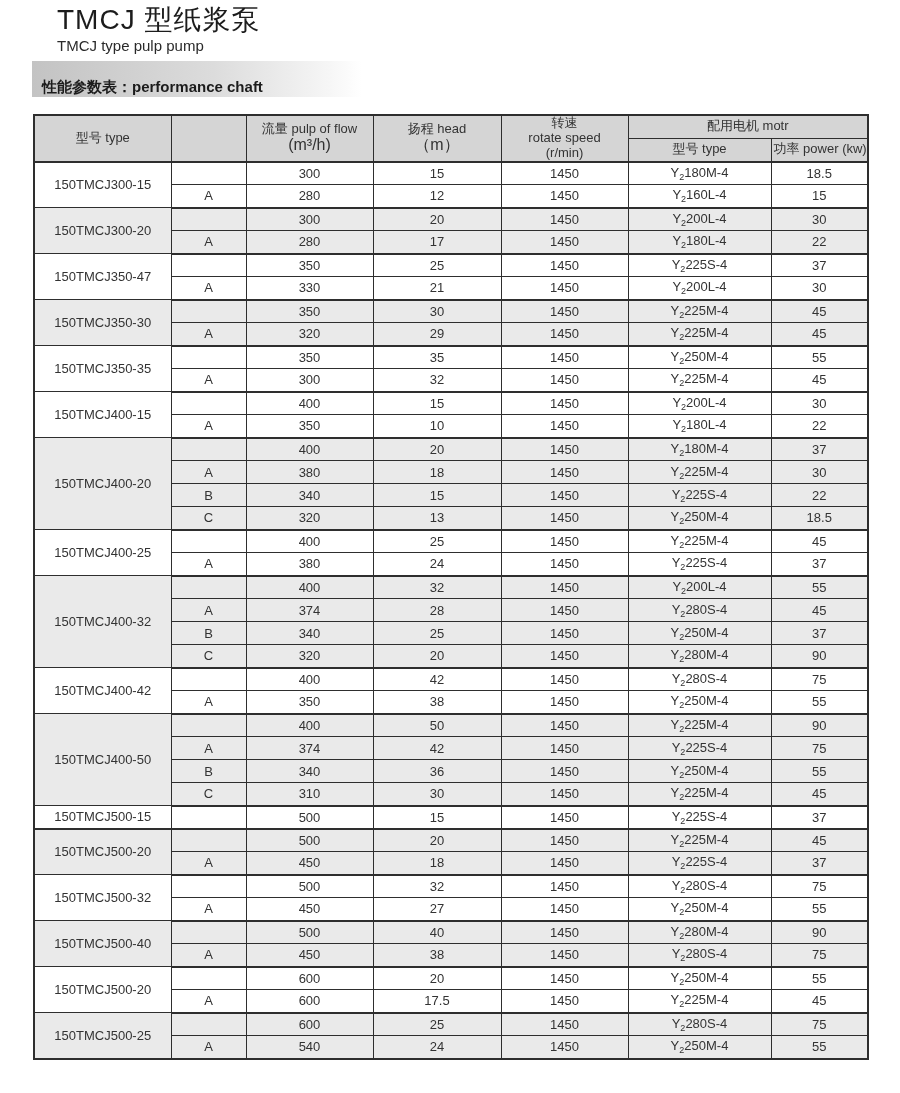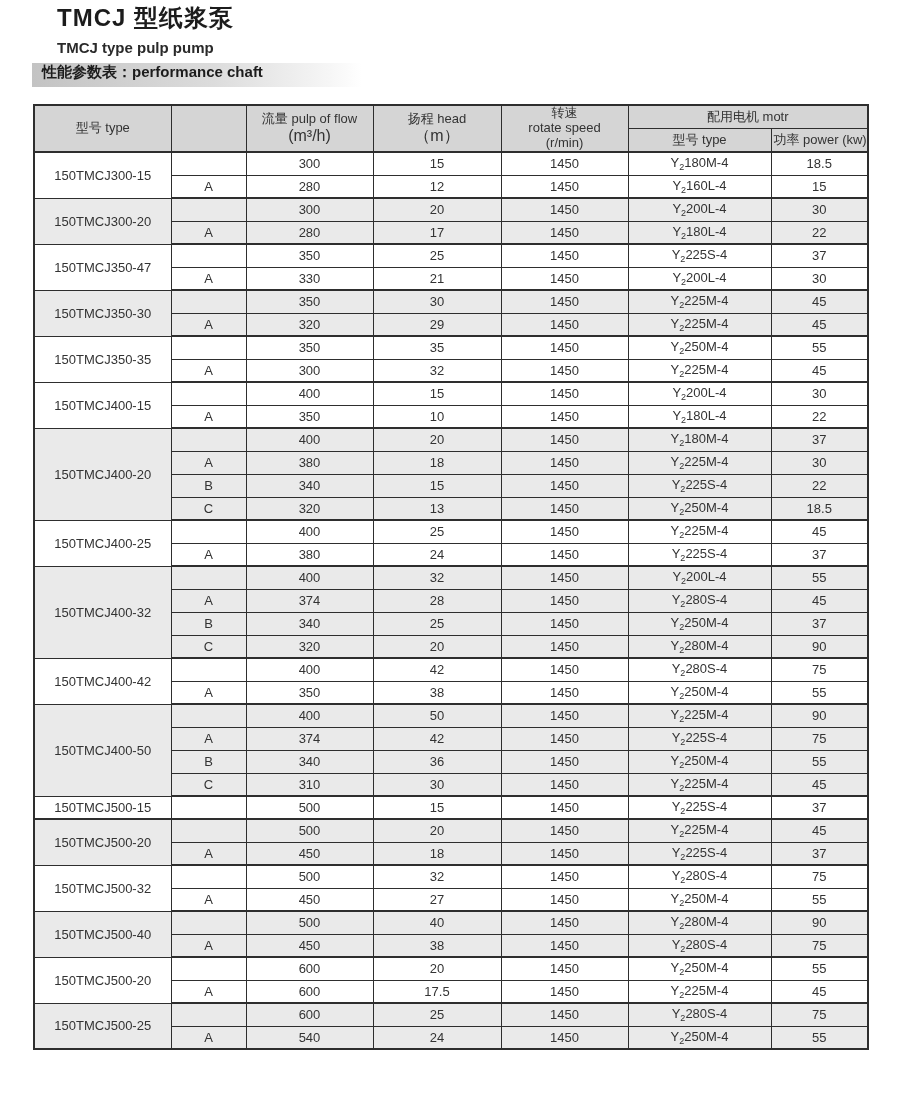--- a/index.html
+++ b/index.html
@@ -11,27 +11,27 @@
   *{margin:0;padding:0;box-sizing:border-box;}
   html,body{background:#fff;}
   body{
     width:900px;height:1093px;
     font-family:"Liberation Sans","DejaVu Sans",sans-serif;
     color:var(--text-c);
     position:relative;
     overflow:hidden;
   }
   .titles{padding-top:5px;padding-left:57px;}
-  .title-zh{font-size:24px;font-weight:bold;letter-spacing:1px;color:#1c1c1c;line-height:1.1;}
-  .title-en{font-size:15px;font-weight:bold;color:#2a2a2a;line-height:1.2;margin-top:8px;}
+  .title-zh{font-size:28px;font-weight:normal;letter-spacing:1px;color:#1c1c1c;line-height:1.1;}
+  .title-en{font-size:15px;font-weight:normal;color:#2a2a2a;line-height:1.2;margin-top:1px;}
   .banner{
     margin:6px 0 0 32px;
-    width:330px;height:24px;
+    width:330px;height:36px;
     background:linear-gradient(to right,#c3c3c3 0%,#dcdcdc 55%,#f6f6f6 90%,#ffffff 100%);
-    display:flex;align-items:flex-start;
+    display:flex;align-items:flex-end;
     padding-left:10px;
   }
   .banner-text{font-size:15px;font-weight:bold;color:#1c1c1c;}
   table{
     border-collapse:collapse;
     table-layout:fixed;
     margin:17px 0 0 33px;
     width:834px;
     border:2px solid var(--border-c);
   }

